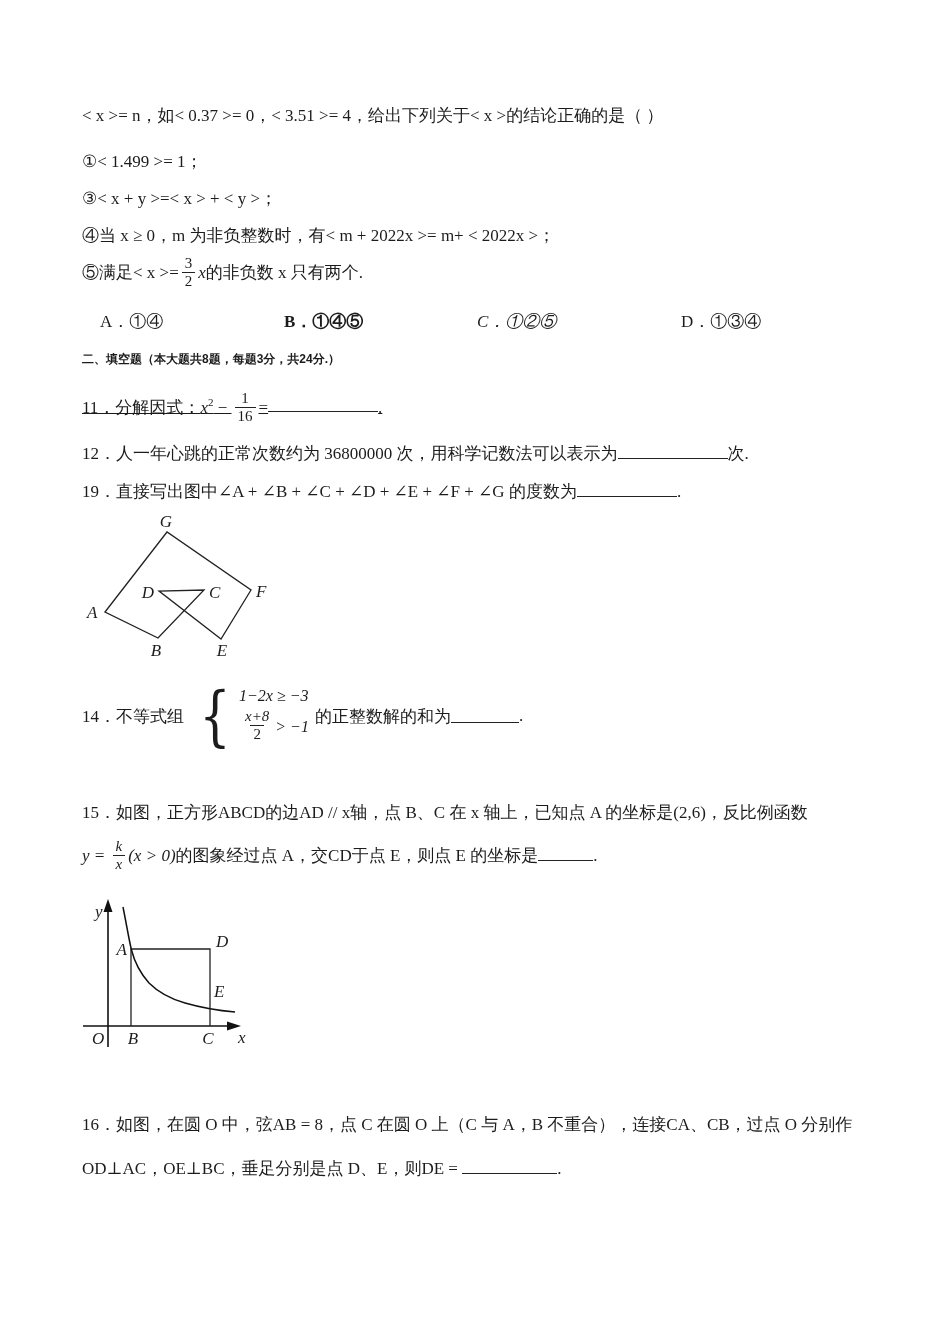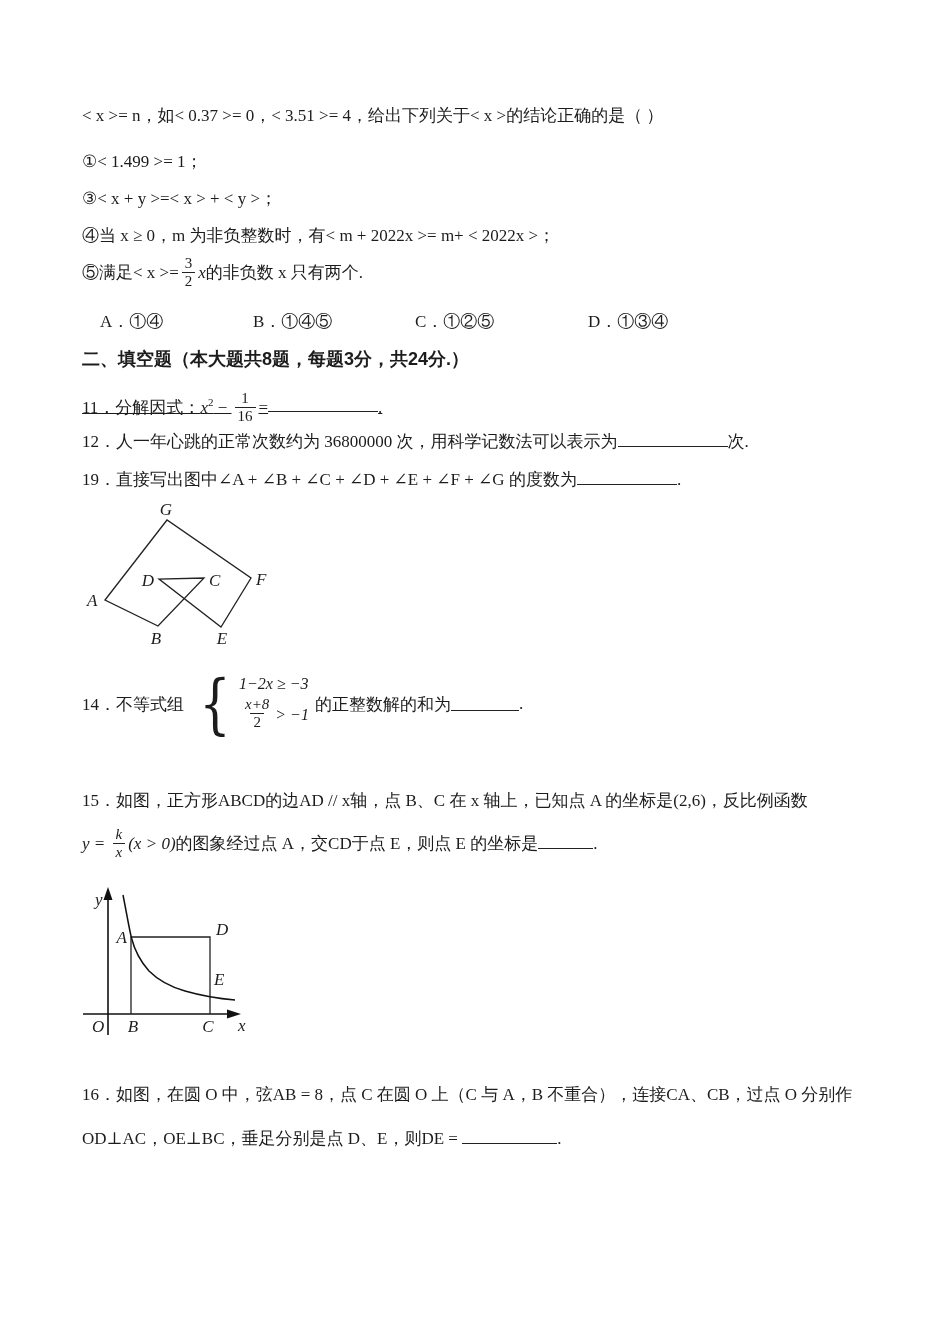--- a/index.html
+++ b/index.html
@@ -19,38 +19,38 @@
   
   .frac{display:inline-flex;flex-direction:column;align-items:center;vertical-align:middle;
         line-height:1.15;font-size:15px;margin:0 3px;position:relative;top:-1px;}
   .frac .num{padding:0 3px;}
   .frac .den{border-top:1px solid #222;padding:0 3px;}
   
   .blank{display:inline-block;border-bottom:1.4px solid #222;height:13px;vertical-align:baseline;}
   .b110{width:110px;} .b100{width:100px;} .b68{width:68px;} .b55{width:55px;} .b95{width:95px;}
   
   .stmt5{margin-top:8px;}
-  .options{display:flex;margin-top:18px;padding-left:18px;}
+  .options{display:flex;margin-top:18px;padding-left:18px;gap:31px;}
   .opt{display:inline-block;}
-  .opt-a{width:153px;} .opt-b{width:162px;} .opt-c{width:173px;}
+  .opt-a{width:153px;} .opt-b{width:162px;font-weight:bold;} .opt-c{width:173px;font-style:italic;}
   .section-title{margin-top:14px;font-weight:bold;font-family:"Liberation Sans","DejaVu Sans",sans-serif;
-                 font-size:18px;line-height:24px;}
-  .qline{margin-top:4px;}
+                 font-size:12px;line-height:24px;}
+  .qline{margin-top:16px;}
   .q11line{margin-top:20px;text-decoration:underline;}
   .q13line{margin-top:14px;}
   
   .q14line{margin-top:2px;display:flex;align-items:center;height:86px;white-space:nowrap;}
   .cases{display:inline-flex;align-items:center;margin:0 6px 0 10px;}
   .cases .brace{font-size:66px;font-weight:300;line-height:0.9;margin-right:3px;
                 font-family:"DejaVu Serif",serif;transform:scaleX(0.75);}
   .cases-col{display:flex;flex-direction:column;gap:4px;font-size:16px;}
   .cases-row{display:flex;align-items:center;}
   .q15l1{margin-top:42px;}
   .q15l2{margin-top:14px;}
-  .q16l1{margin-top:28px;}
+  .q16l1{margin-top:46px;}
   .q16l2{margin-top:20px;}
   figure{margin:0;padding:0;}
   .fig13{margin:10px 0 0 0;display:block;}
   .fig15{margin:22px 0 0 -7px;display:block;}
   svg text{font-family:"Liberation Serif","DejaVu Serif",serif;font-style:italic;font-size:17px;fill:#1c1c1c;}
   svg .shape{fill:none;stroke:#222;stroke-width:1.3;}
   svg .axis{stroke:#111;stroke-width:1.6;}
   svg .curve{fill:none;stroke:#111;stroke-width:1.5;}
 </style>
 </head>

